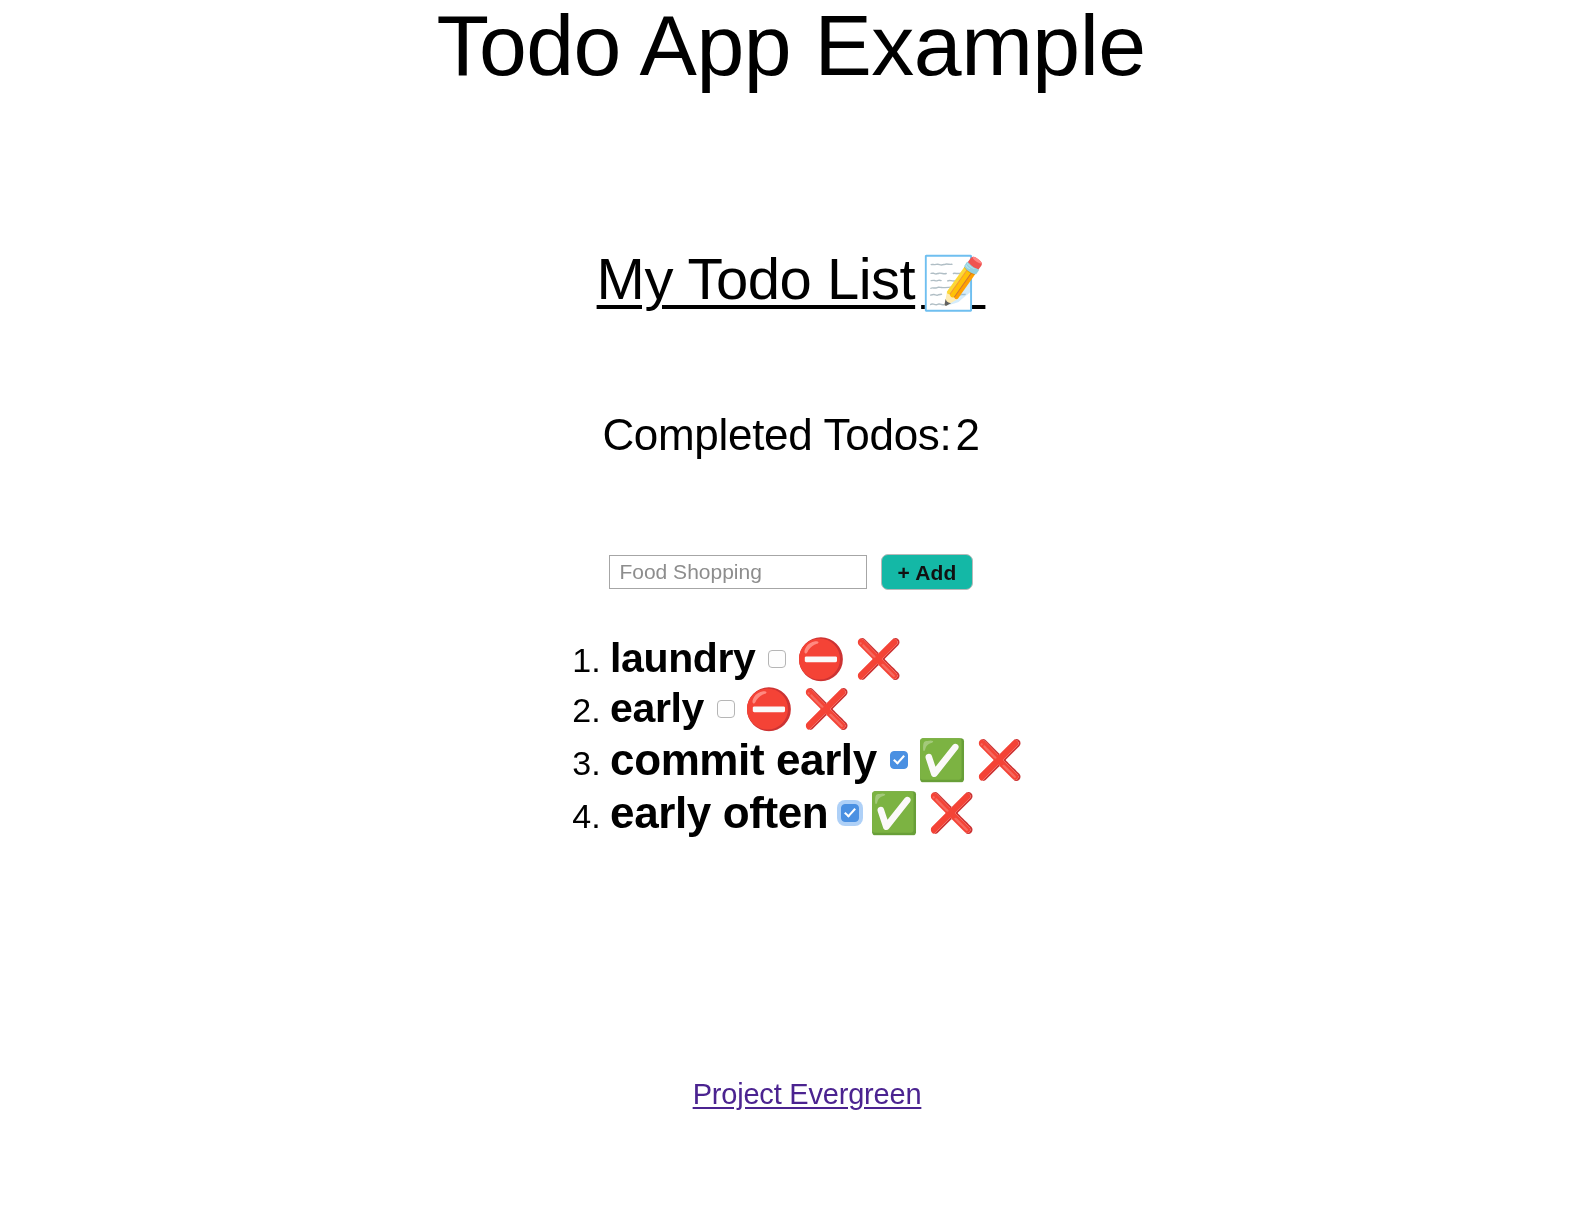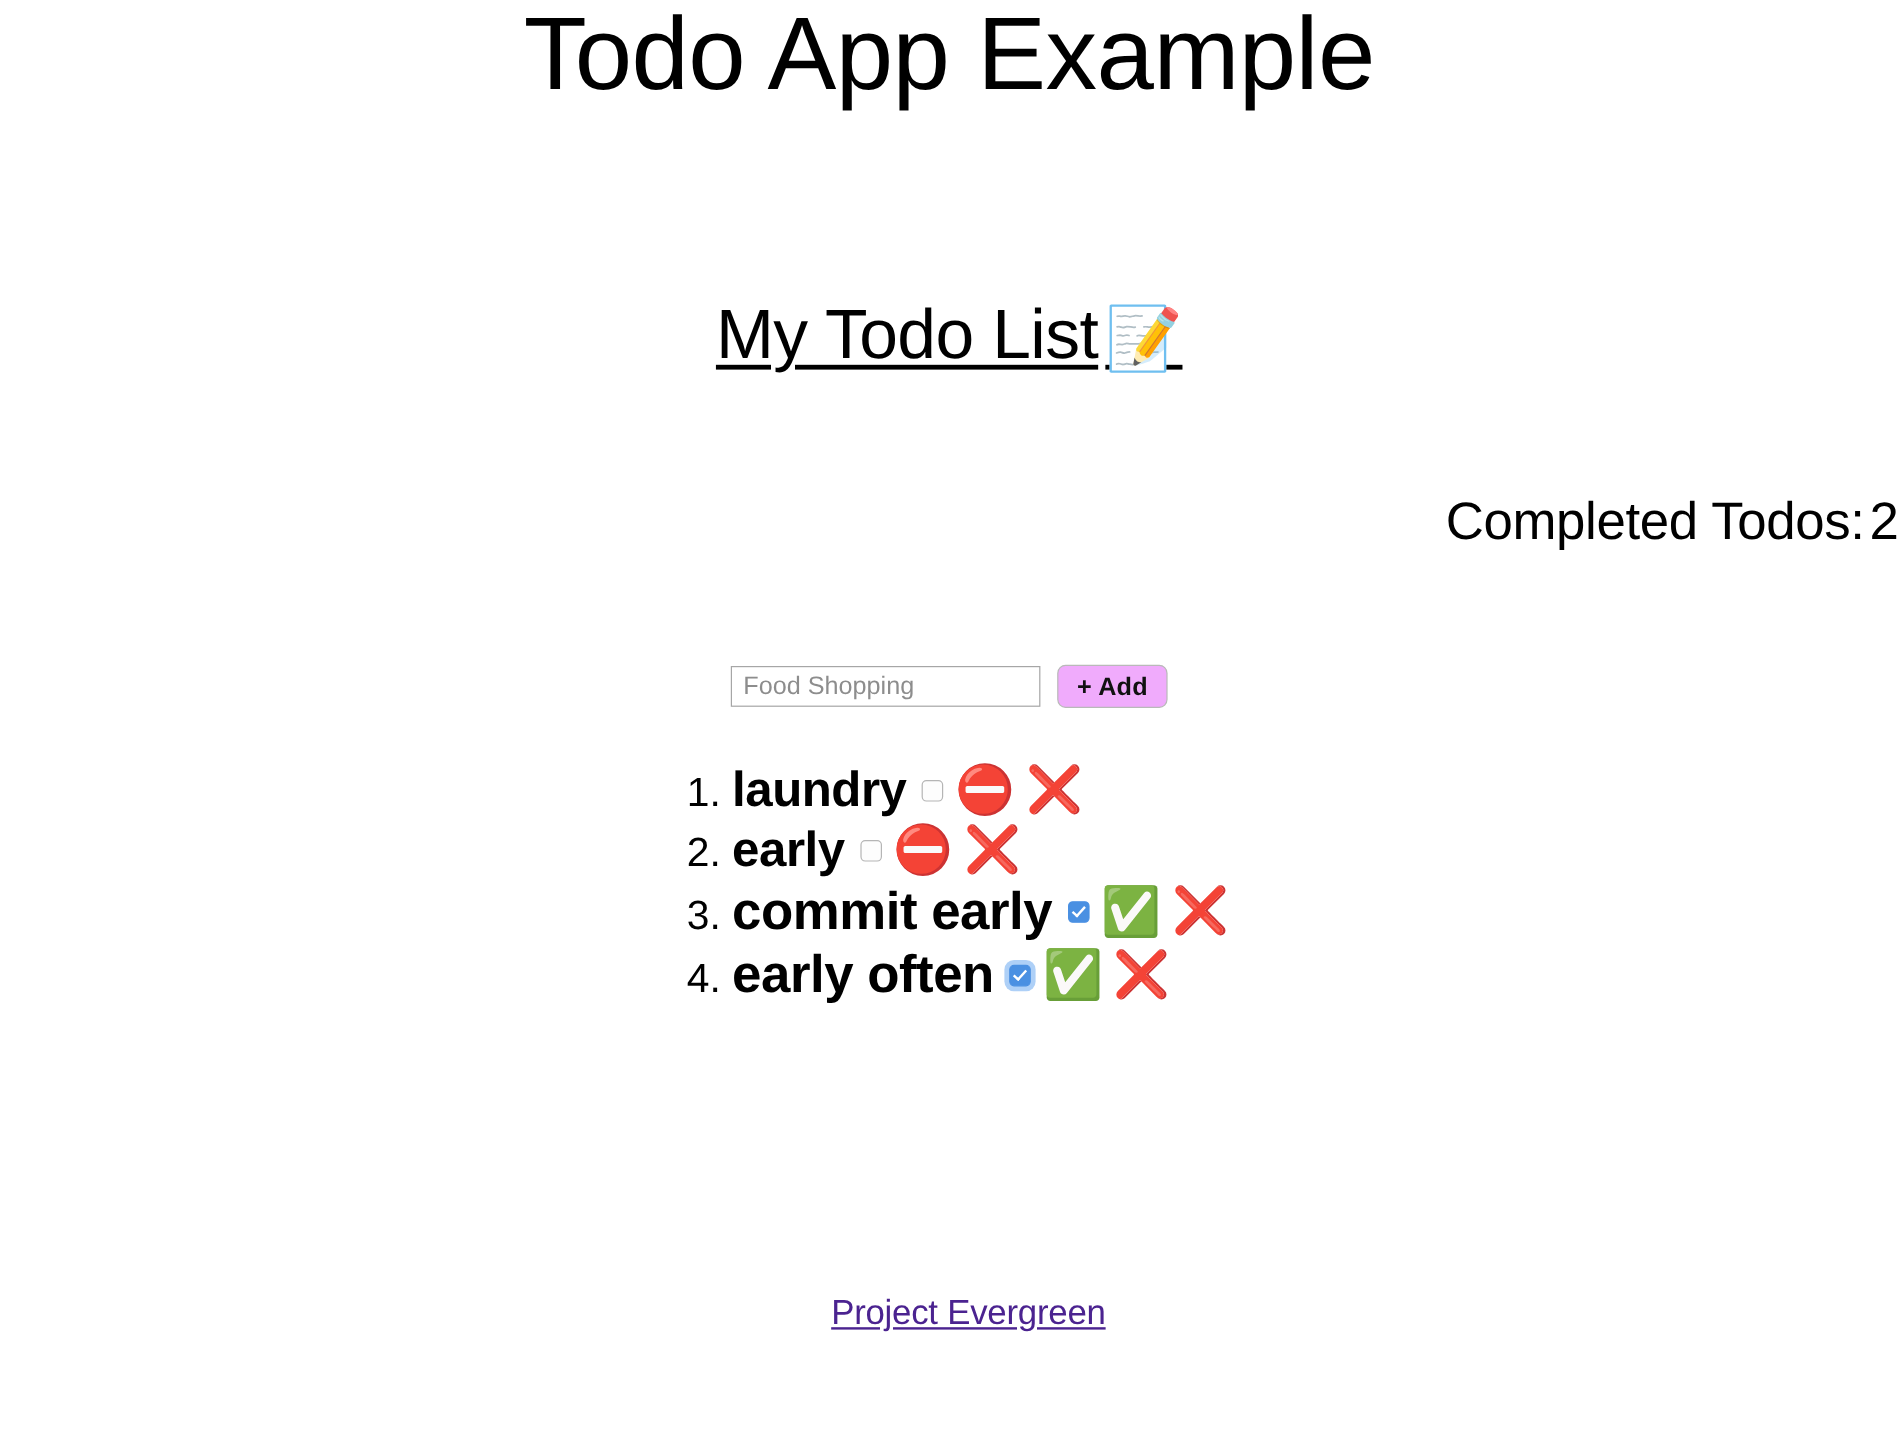--- a/index.html
+++ b/index.html
@@ -65,21 +65,20 @@
   }
 
   .completed-line {
     margin: 0;
     padding-top: 96px;
     font-size: 44px;
     font-weight: 400;
     letter-spacing: -0.3px;
     line-height: 1.15;
     color: #000;
-    text-align: right;
   }
   .completed-line .count {
     margin-left: 4px;
   }
 
   
   .add-form {
     padding-top: 94px;
     display: flex;
     justify-content: center;
@@ -102,21 +101,21 @@
   .todo-input::placeholder {
     color: #8d8d8d;
     opacity: 1;
   }
   .add-button {
     height: 36px;
     box-sizing: border-box;
     padding: 0 15px;
     border: 1px solid #b9b9b9;
     border-radius: 7px;
-    background: #f0abfc;
+    background: #14b8a6;
     font-family: "Liberation Sans", sans-serif;
     font-size: 21px;
     font-weight: 700;
     letter-spacing: 0.2px;
     color: #111;
     cursor: pointer;
     line-height: 1;
   }
 
   

